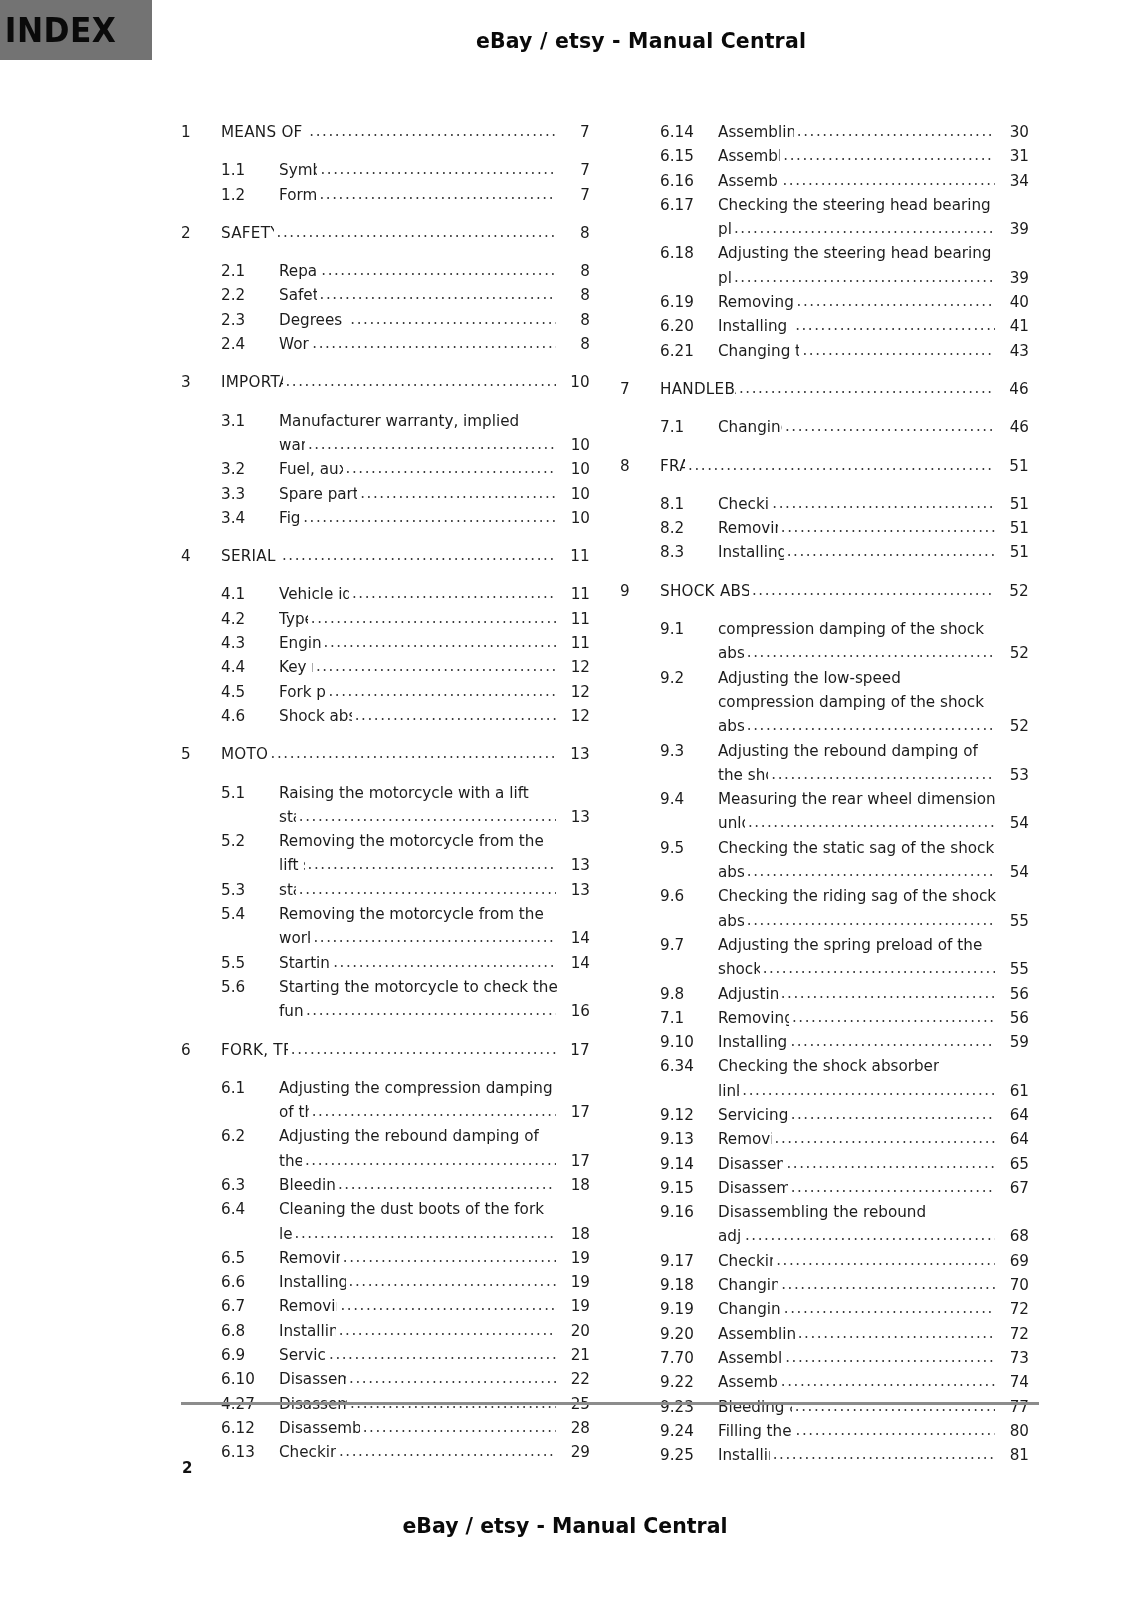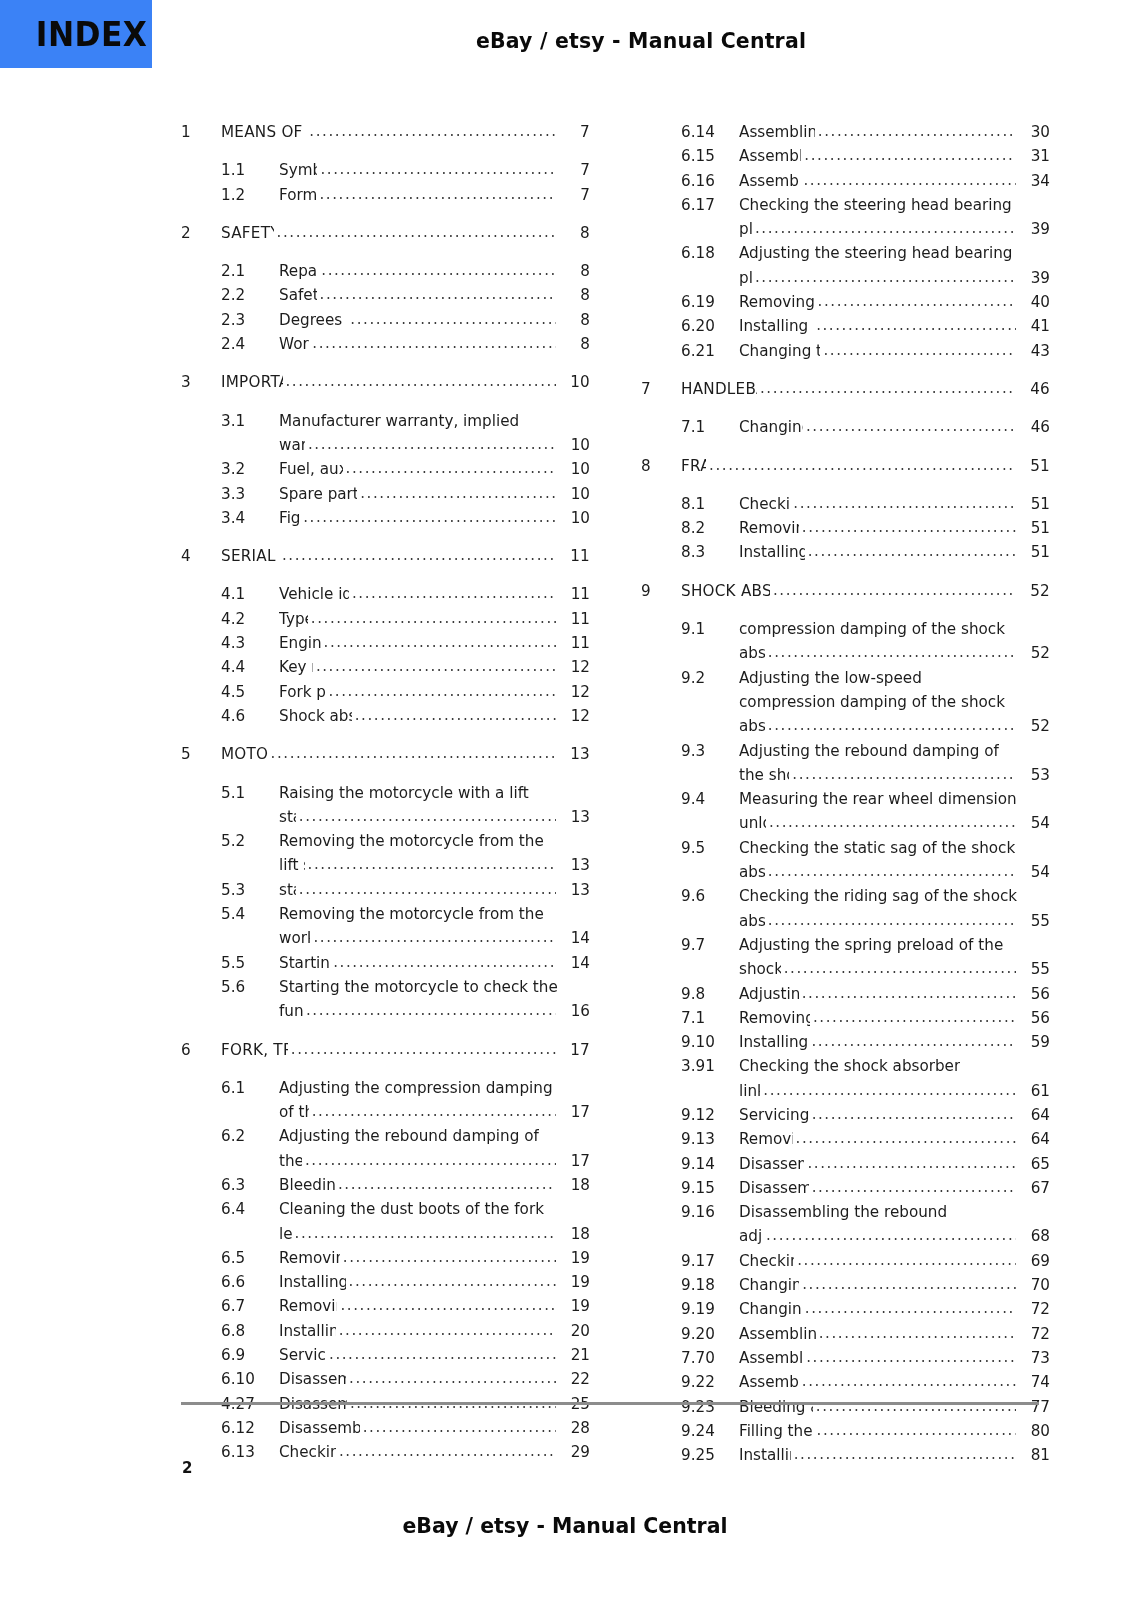--- a/index.html
+++ b/index.html
@@ -26,25 +26,25 @@
     top: 0;
     left: 0;
     width: 1130px;
     height: 80px;
   }
   .index-tab {
     position: absolute;
     left: 0;
     top: 0;
     width: 152px;
-    height: 68px;
-    background: #3b82f6;
+    height: 60px;
+    background: #737373;
     display: flex;
     align-items: center;
-    justify-content: flex-end;
+    justify-content: flex-start;
   }
   .index-tab-label {
     font-family: "DejaVu Sans", "Liberation Sans", sans-serif;
     font-weight: bold;
     font-size: 34px;
     letter-spacing: 0.5px;
     color: #0a0a0a;
     line-height: 1;
     transform: scaleX(0.92);
   }
@@ -70,21 +70,21 @@
     width: 1130px;
     display: flex;
     gap: 30px;
     padding: 0 100px 0 181px;
     box-sizing: border-box;
   }
   .col {
     width: 409px;
     flex: 0 0 409px;
   }
-  .col.right { margin-left: 21px; }
+  .col.right { }
 
   
   .toc-entry {
     display: flex;
     align-items: flex-start;
     font-size: 15.2px;
     line-height: 24.3px;
     color: #1c1c1c;
   }
   .toc-entry.level1 {
@@ -903,21 +903,21 @@
           <div class="num">9.10</div>
           <div class="title-wrap">
             <div class="title-line">
               <span class="ttext">Installing the shock absorber</span>
               <span class="leader"></span>
               <span class="pagenum">59</span>
             </div>
           </div>
         </div>
         <div class="toc-entry level2">
-          <div class="num">3.91</div>
+          <div class="num">6.34</div>
           <div class="title-wrap">
             <div class="cont-line">
               <span class="ttext">Checking the shock absorber</span>
             </div>
             <div class="title-line">
               <span class="ttext">linkage</span>
               <span class="leader"></span>
               <span class="pagenum">61</span>
             </div>
           </div>

